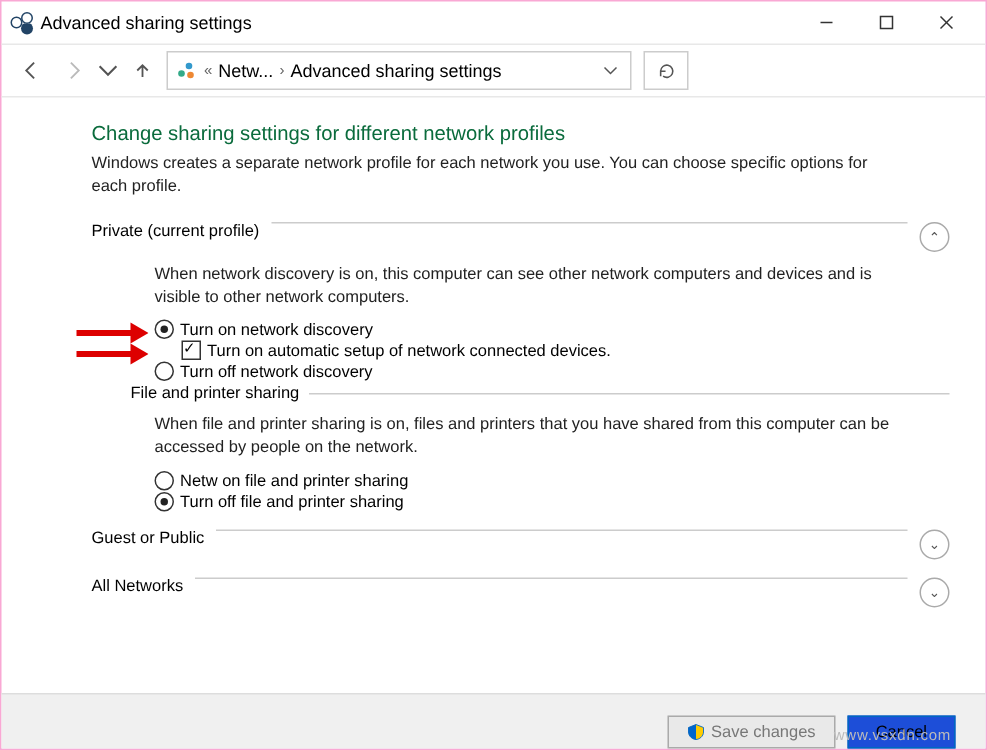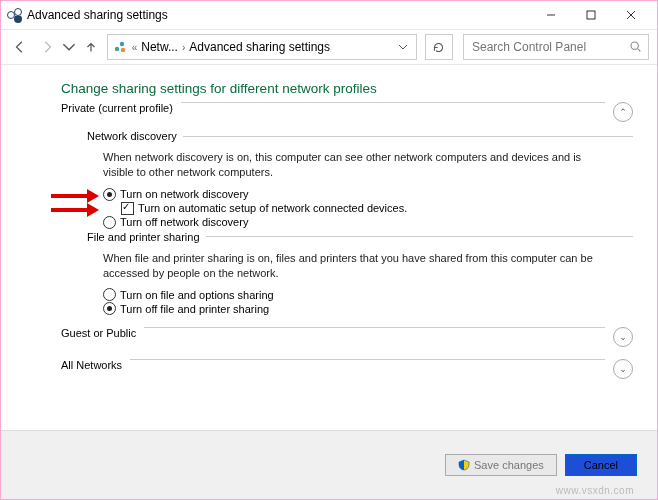--- a/index.html
+++ b/index.html
@@ -39,21 +39,21 @@
   .desc{font-size:11px;color:#222;margin:8px 0 8px 16px;max-width:500px;line-height:1.35}
   .radios{margin-left:16px}
   .row{display:flex;align-items:center;gap:4px;margin-bottom:1px;font-size:11px;position:relative}
   .radio{width:11px;height:11px;border:1px solid #333;border-radius:50%;display:inline-block;position:relative;background:#fff}
   .radio.checked::after{content:"";position:absolute;width:5px;height:5px;background:#222;border-radius:50%;left:3px;top:3px}
   .cb{width:11px;height:11px;border:1px solid #333;display:inline-block;position:relative;background:#fff}
   .cb.checked::after{content:"✓";position:absolute;font-size:10px;left:0;top:-2px;color:#000}
   .indent{margin-left:18px}
   .arrow-red{position:absolute;left:-54px;width:50px;height:14px;pointer-events:none}
   .arrow-red svg{width:50px;height:18px}
-  .footer{height:36px;border-top:1px solid #ddd;background:#f0f0f0;display:flex;align-items:center;justify-content:flex-end;padding:16px 20px;gap:8px}
+  .footer{height:36px;border-top:1px solid #ddd;background:#f0f0f0;display:flex;align-items:flex-end;justify-content:flex-end;padding:0 20px;gap:8px}
   .btn{height:22px;border:1px solid #aaa;background:#e9e9e9;padding:0 12px;font:inherit;font-size:11px;display:flex;align-items:center;gap:4px;color:#777}
   .btn.primary{border:1px solid #0067c0;background:#1d4ed8;color:#000;padding:0 18px}
   .shield{width:12px;height:12px}
   .watermark{position:absolute;right:24px;bottom:4px;font-size:10px;color:#bbb;letter-spacing:.5px;pointer-events:none}
 </style>
 </head>
 <body>
 
 <div class="window">
 
@@ -120,44 +120,34 @@
             <path d="M1 3 L5 7 L9 3" fill="none" stroke="#555"></path>
           </svg>
         </span>
     </div>
     <div class="refresh">
         <svg width="13" height="13" viewBox="0 0 16 16">
           <path d="M3 8a5 5 0 1 1 2 4" fill="none" stroke="#555" stroke-width="1.3"></path>
           <path d="M3 12 L3 8 L7 8" fill="none" stroke="#555" stroke-width="1.3"></path>
         </svg>
       </div>
-    <div class="searchbox">
-      <input placeholder="Search Control Panel" style="">
-      <span><svg width="13" height="13" viewBox="0 0 16 16">
-            <circle cx="7" cy="7" r="4.5" fill="none" stroke="#888" stroke-width="1.3"></circle>
-            <line x1="11" y1="11" x2="14" y2="14" stroke="#888" stroke-width="1.3"></line>
-          </svg></span>
-    </div>
   </div>
 
   <div class="content">
     <h1 class="heading">Change sharing settings for different network profiles</h1>
+    <p class="intro">Windows creates a separate network profile for each network you use. You can choose specific options for each profile.</p>
 
     <div class="section">
       <div class="secheader">
         <span class="sectitle">Private (current profile)</span>
         <span class="rule"></span>
         <span class="chevcircle">⌃</span>
       </div>
 
       <div class="sub">
-        <div class="subrule">
-          <span class="subtitle">Network discovery</span>
-          <span class="rule"></span>
-        </div>
         <p class="desc">When network discovery is on, this computer can see other network computers and devices and is visible to other network computers.</p>
         <div class="radios">
           <div class="row">
             <span class="arrow-red"><svg viewBox="0 0 50 18">
                   <line x1="2" y1="9" x2="42" y2="9" stroke="#d00" stroke-width="4"></line>
                   <polygon points="38,2 50,9 38,16" fill="#d00"></polygon>
                 </svg></span>
             <span class="radio checked"></span>
             <span>Turn on network discovery</span>
           </div>
@@ -178,21 +168,21 @@
 
       <div class="sub" style="margin-top:2px">
         <div class="subrule">
           <span class="subtitle">File and printer sharing</span>
           <span class="rule"></span>
         </div>
         <p class="desc">When file and printer sharing is on, files and printers that you have shared from this computer can be accessed by people on the network.</p>
         <div class="radios">
           <div class="row">
             <span class="radio"></span>
-            <span>Turn on file and options sharing</span>
+            <span>Netw on file and printer sharing</span>
           </div>
           <div class="row">
             <span class="radio checked"></span>
             <span>Turn off file and printer sharing</span>
           </div>
         </div>
       </div>
     </div>
 
     <div class="section">

